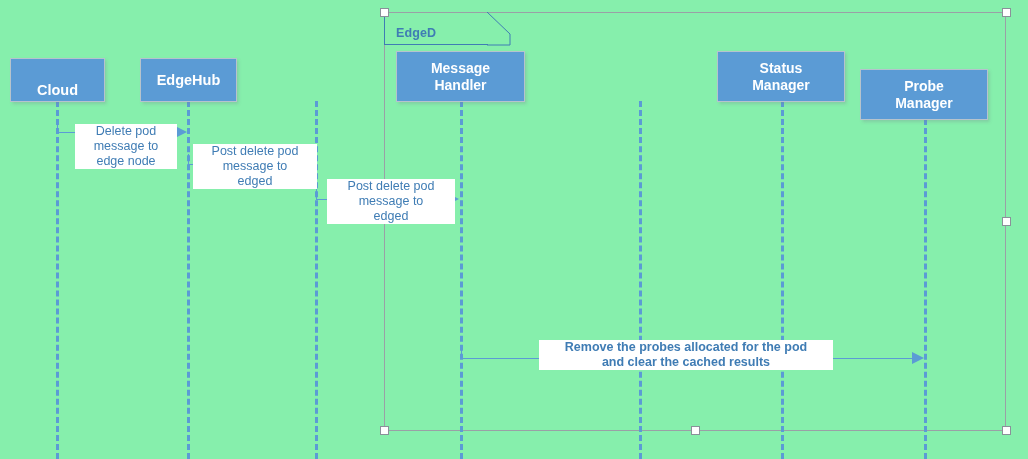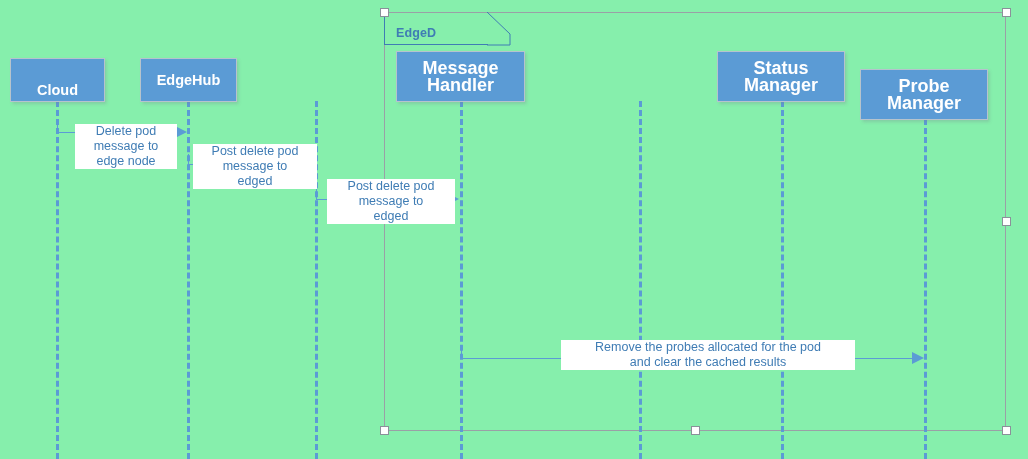--- a/index.html
+++ b/index.html
@@ -55,21 +55,21 @@
     font-size:14.5px;
     line-height:17px;
     display:flex;
     align-items:center;
     justify-content:center;
     text-align:center;
     box-shadow:1.5px 2px 3px rgba(120,130,140,.30);
     z-index:20;
     padding:2px 4px;
   }
-  .actor.two-line{font-size:18px;}
+  .actor.two-line{font-size:14px;}
 
   
   .lifeline{
     position:absolute;
     width:0;
     border-left:3px dashed #5b9bd5;
     z-index:5;
   }
 
   
@@ -191,17 +191,17 @@
 message to
 edged</div>
   </div>
 
 
 
   <div class="msg" style="left:461px;top:344px;width:467px;height:22px;">
     <div class="tick" style="top:4px;height:11px;"></div>
     <div class="stem" style="top:14px;width:451px;"></div>
     <div class="head" style="left:451px;top:8px;"></div>
-    <div class="caption" style="left:100px;top:-4px;width:290px;">Remove the probes allocated for the pod
+    <div class="caption" style="left:78px;top:-4px;width:290px;font-weight:bold;">Remove the probes allocated for the pod
 and clear the cached results</div>
   </div>
 
 </div>
 
 </body></html>

